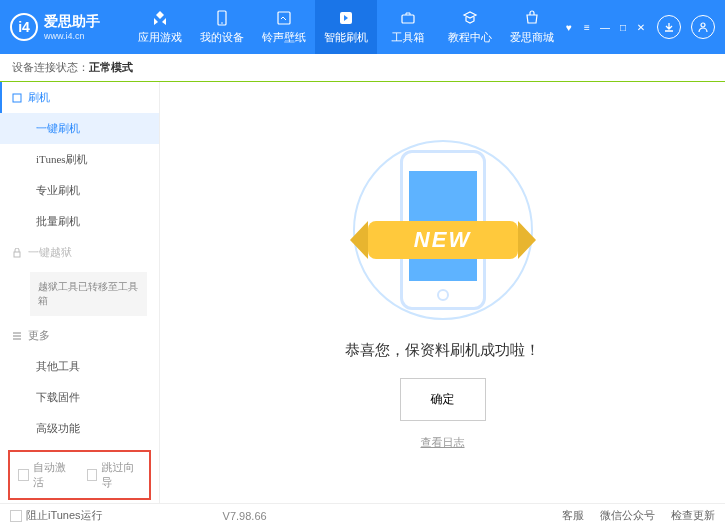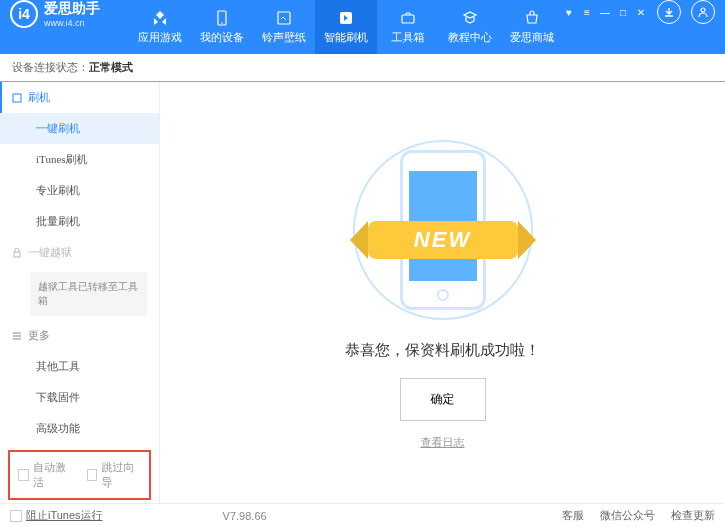--- a/index.html
+++ b/index.html
@@ -1,18 +1,18 @@
 <!DOCTYPE html>
 <html><head>
 <meta charset="utf-8">
 <style>
 * { margin: 0; padding: 0; box-sizing: border-box; font-family: "Microsoft YaHei", Arial, sans-serif; }
 body { width: 725px; height: 527px; background: #fff; overflow: hidden; font-size: 12px; }
 
-.header { height: 54px; background: #2b8afd; display: flex; align-items: flex-start; padding: 0 10px; color: #fff; }
+.header { height: 54px; background: #2b8afd; display: flex; align-items: center; padding: 0 10px; color: #fff; }
 .logo-area { display: flex; align-items: center; width: 120px; }
 .logo-circle { width: 28px; height: 28px; border: 2px solid #fff; border-radius: 50%; display: flex; align-items: center; justify-content: center; font-weight: bold; font-size: 14px; margin-right: 6px; }
 .logo-text { font-size: 14px; font-weight: bold; }
 .logo-sub { font-size: 9px; opacity: 0.85; }
 
 .nav { display: flex; flex: 1; height: 100%; }
 .nav-item { width: 62px; display: flex; flex-direction: column; align-items: center; justify-content: center; cursor: pointer; font-size: 11px; gap: 3px; }
 .nav-item.active { background: #1a75e8; }
 .nav-icon { width: 18px; height: 18px; display: flex; align-items: center; justify-content: center; }
 
@@ -47,21 +47,21 @@
 .ribbon-body { background: #ffc93c; width: 150px; height: 38px; display: flex; align-items: center; justify-content: center; color: #fff; font-size: 22px; font-weight: 900; font-style: italic; letter-spacing: 2px; position: relative; border-radius: 8px; }
 .ribbon-body::before, .ribbon-body::after { content: ''; position: absolute; width: 0; height: 0; border-style: solid; }
 .ribbon-body::before { left: -18px; border-width: 19px 18px 19px 0; border-color: transparent #e8b52f transparent transparent; }
 .ribbon-body::after { right: -18px; border-width: 19px 0 19px 18px; border-color: transparent transparent transparent #e8b52f; }
 
 .success-text { font-size: 15px; color: #333; margin-bottom: 18px; }
 .ok-btn { border: 1px solid #ccc; background: #fff; padding: 12px 30px; font-size: 12px; cursor: pointer; margin-bottom: 14px; }
 .log-link { font-size: 11px; color: #999; cursor: pointer; text-decoration: underline; }
 
 .footer { height: 24px; border-top: 1px solid #eee; display: flex; align-items: center; padding: 0 10px; font-size: 11px; color: #666; }
-.footer-left { display: flex; align-items: flex-end; gap: 6px; text-decoration: underline; }
+.footer-left { display: flex; align-items: flex-end; gap: 6px; }
 .footer-right { margin-left: auto; display: flex; gap: 16px; }
 .footer-right span { cursor: pointer; }
 
 svg { display: block; }
 </style>
 </head>
 <body>
 
 <div class="header">
   <div class="logo-area">

